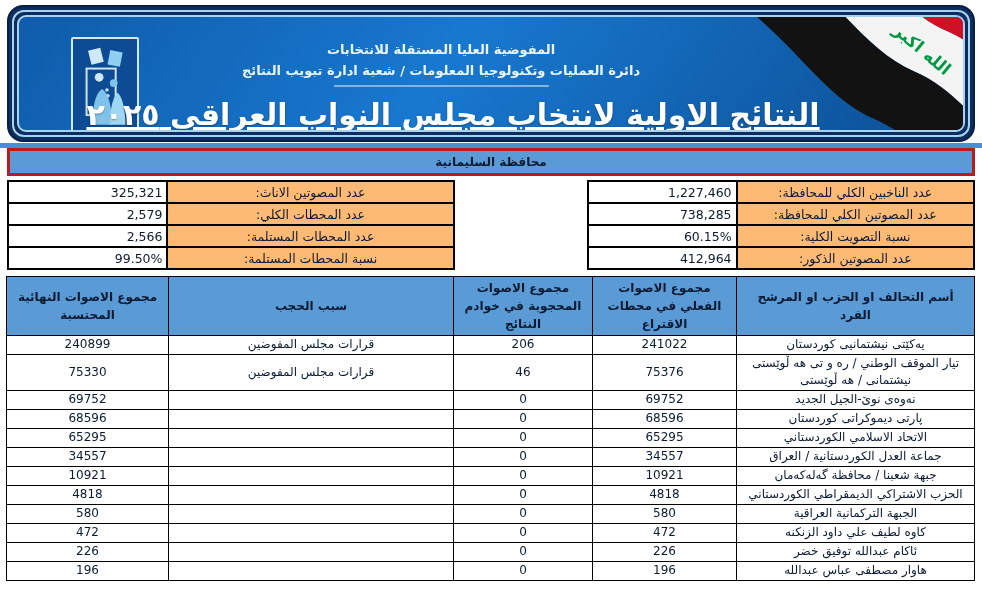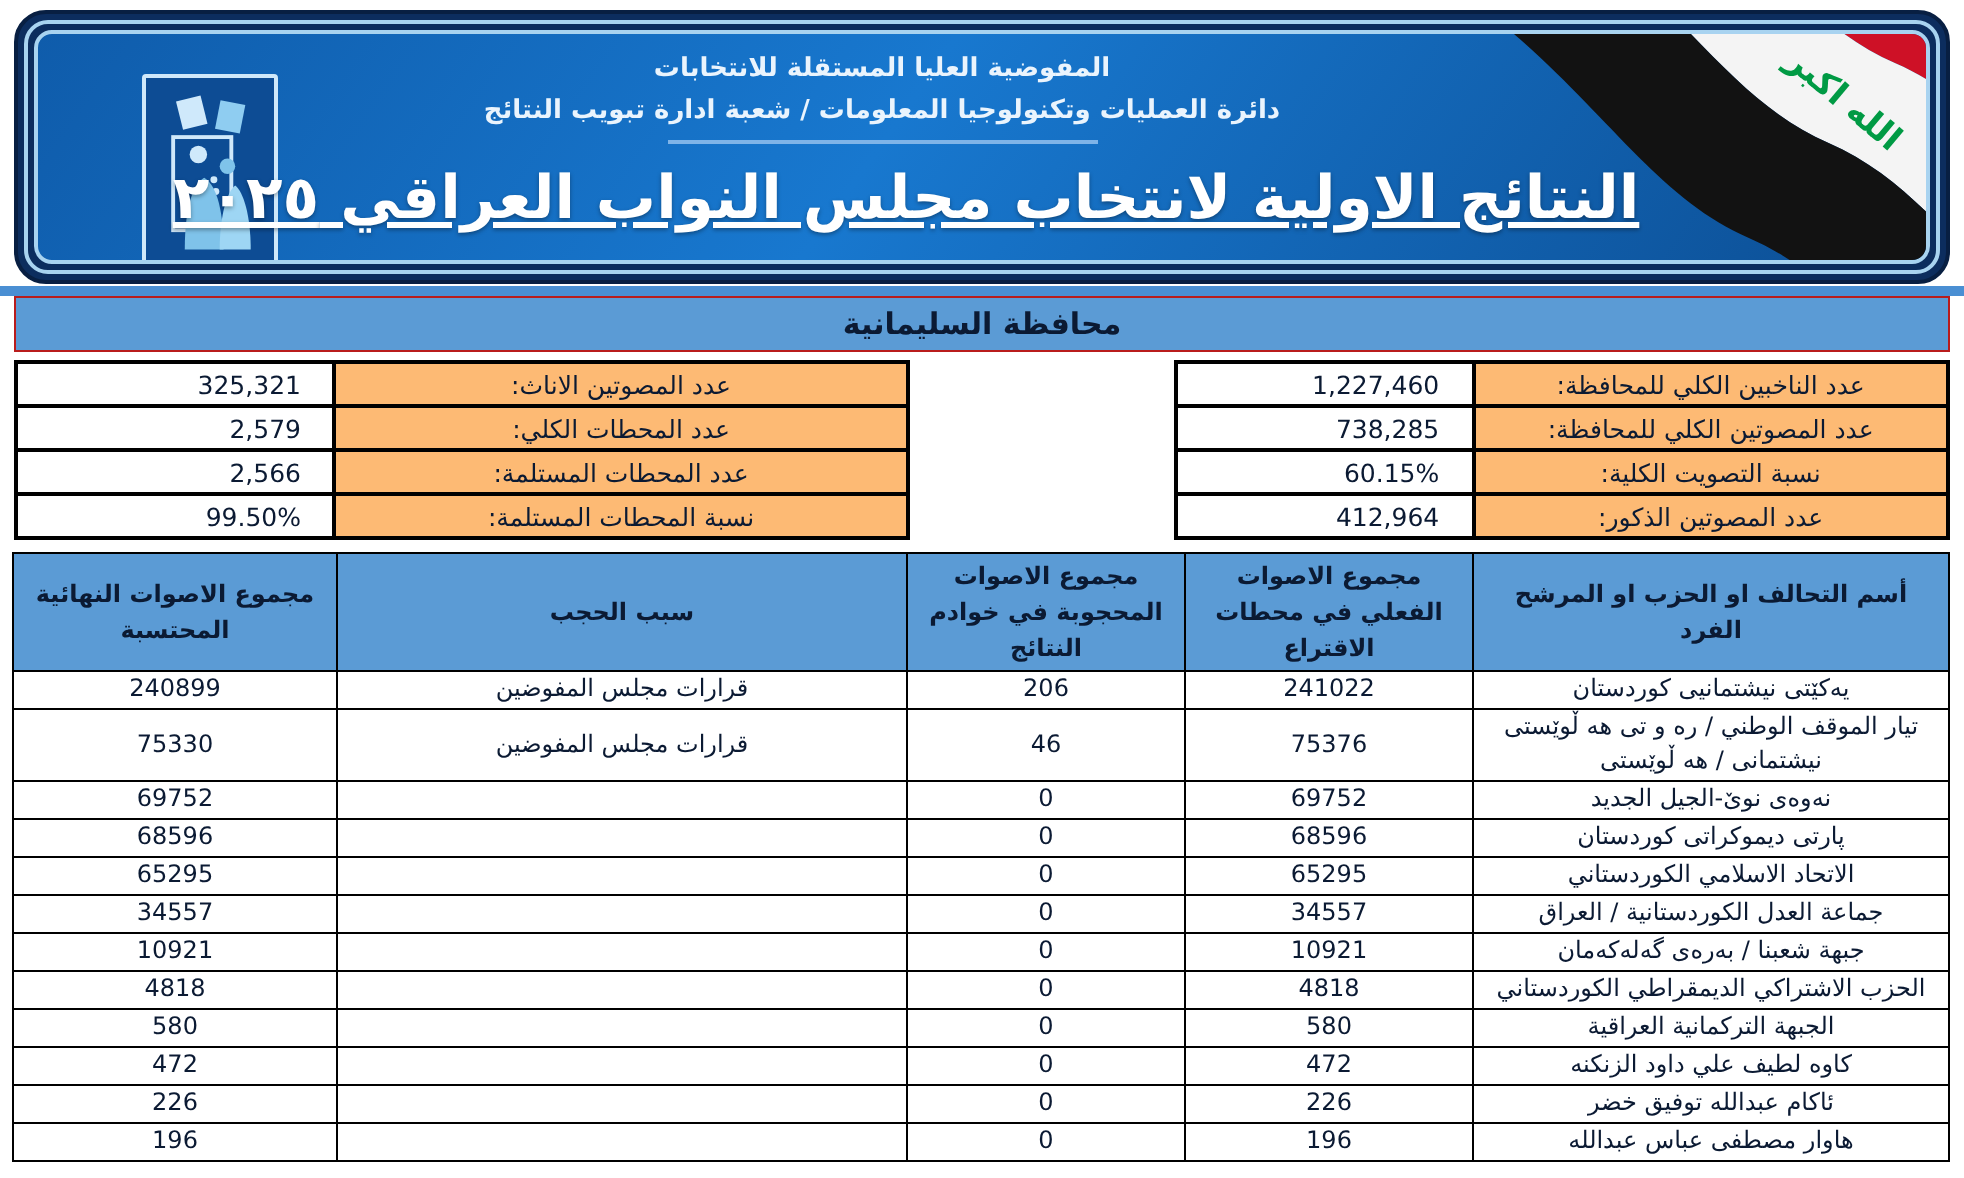--- a/index.html
+++ b/index.html
@@ -22,47 +22,47 @@
     width:100%; height:100%; border:2px solid #a8d3f0; border-radius:9px;
     background:linear-gradient(125deg,#0f5cab 0%,#1878cf 45%,#0c4e94 100%);
     position:relative; overflow:hidden;
   }
   .flag-svg { position:absolute; top:0; right:0; width:232px; height:124px; }
   .logo-box {
     position:absolute; left:52px; top:20px; width:68px; height:98px;
     background:#0d4c94; border:2px solid #cfe8fa; border-radius:2px;
   }
   .banner-text {
-    position:absolute; top:8px; left:0; width:100%; height:100%;
+    position:absolute; top:23px; left:0; width:100%; height:100%;
     display:flex; flex-direction:column; align-items:center; text-align:center;
     color:#eaf4fd;
   }
   .org-line1 { font-size:13px; font-weight:bold; margin-top:2px; transform:translateX(-50px); }
   .org-line2 { font-size:13px; font-weight:bold; margin-top:6px; transform:translateX(-50px); }
   .org-divider { width:215px; height:2px; background:#7fb4e8; margin:7px 0 6px 0; transform:translateX(-50px); }
   .banner-title {
     font-size:30px; font-weight:bold; color:#ffffff; margin-top:4px;
     transform:translateX(-38px); text-shadow:0 1px 2px rgba(0,0,0,.35);
     letter-spacing:-1px;
     text-decoration:underline;
   }
   
   .blue-strip { position:absolute; left:0; top:143px; width:982px; height:5px; background:#4a8fd3; }
   .gov-bar {
     position:absolute; left:7px; top:148px; width:968px; height:28px;
-    background:#5b9bd5; border:1px solid #b91c1c;
+    background:#5b9bd5; border:3px solid #b91c1c;
     display:flex; align-items:center; justify-content:center;
-    font-size:15px; font-weight:bold; color:#0b1a33;
+    font-size:12px; font-weight:bold; color:#0b1a33;
   }
   
   .summary-wrap { position:absolute; top:180px; right:7px; width:968px; display:flex; direction:rtl; }
   table.sumtbl { border-collapse:collapse; table-layout:fixed; direction:rtl; }
   table.sumtbl td { border:2px solid #000; height:22px; font-size:12.5px; color:#0b1a33; overflow:hidden; white-space:nowrap; }
   td.sum-label { background:#fdba74; font-weight:normal; text-align:center; }
-  td.sum-value { background:#ffffff; direction:ltr; text-align:right; padding-right:16px; }
+  td.sum-value { background:#ffffff; direction:ltr; text-align:right; padding-right:4px; }
   .sum-gap { width:133px; }
   
   table.results {
     position:absolute; top:276px; right:7px; width:968px;
     border-collapse:collapse; table-layout:fixed; direction:rtl;
   }
   table.results th, table.results td {
     border:1.5px solid #000; color:#0b1a33; overflow:hidden;
   }
   table.results th {
@@ -224,21 +224,21 @@
         <td>65295</td>
       </tr>
       <tr>
         <td>جماعة العدل الكوردستانية / العراق</td>
         <td>34557</td>
         <td>0</td>
         <td></td>
         <td>34557</td>
       </tr>
       <tr>
-        <td>جبهة شعبنا / بەرەى گەلەكەمان</td>
+        <td>جبهة شعبنا / محافظة گەلەكەمان</td>
         <td>10921</td>
         <td>0</td>
         <td></td>
         <td>10921</td>
       </tr>
       <tr>
         <td>الحزب الاشتراكي الديمقراطي الكوردستاني</td>
         <td>4818</td>
         <td>0</td>
         <td></td>

